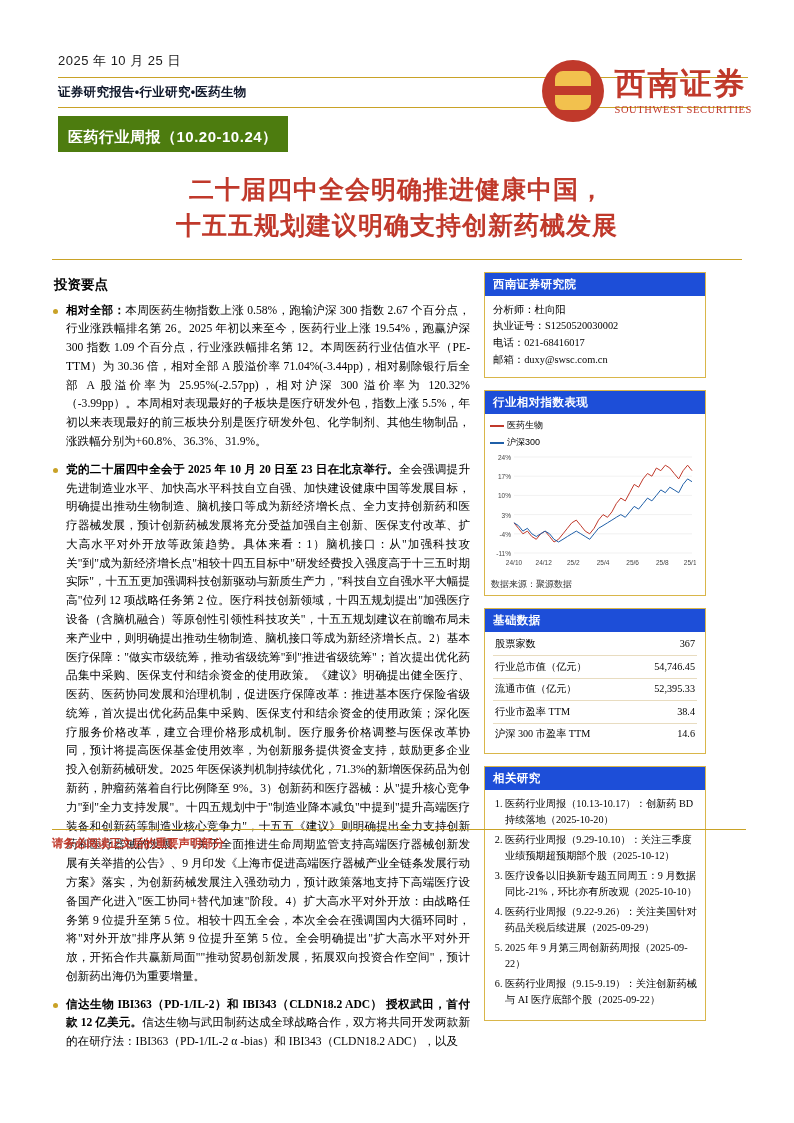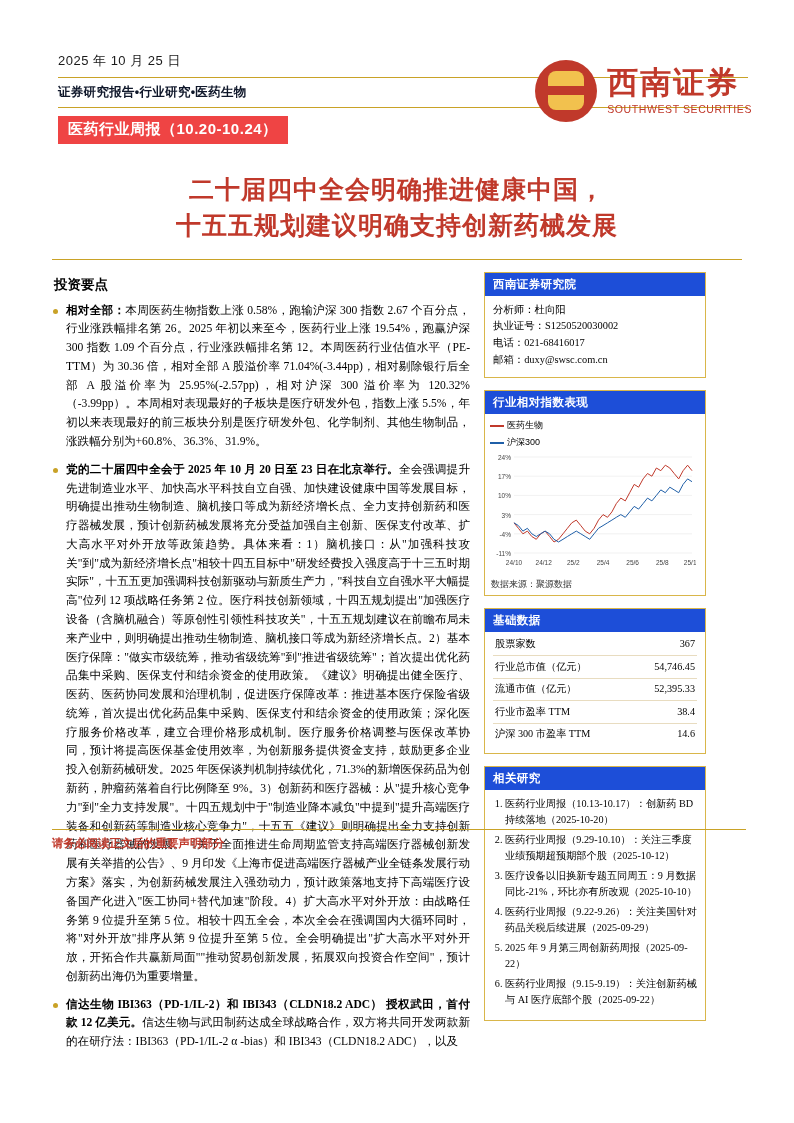--- a/index.html
+++ b/index.html
@@ -13,31 +13,31 @@
     overflow: hidden;
   }
   .page { position: relative; width: 794px; height: 879px; padding: 0; }
 
   
   .header { position: relative; padding: 52px 48px 0 58px; height: 150px; }
   .hdr-date { font-size: 13px; color: #1a1a1a; font-family: "Liberation Sans", sans-serif; letter-spacing: .5px; }
   .hdr-rule { width: 690px; height: 1px; background: #c9a227; margin: 7px 0 6px 0; }
   .hdr-sub { font-size: 12.5px; font-weight: bold; color: #0f172a; font-family: Liberation Sans, sans-serif; letter-spacing: .3px; }
   .hdr-rule2 { width: 690px; height: 1px; background: #c9a227; margin: 6px 0 8px 0; }
-  .hdr-title-band { display:inline-block; background: #ef4444; color:#fff; font-size: 15px; font-weight: bold;
-        padding: 4px 10px 5px 10px; font-family: "Liberation Sans", sans-serif; letter-spacing:.5px; }
+  .hdr-title-band { display:inline-block; background: #4d7c0f; color:#fff; font-size: 15px; font-weight: bold;
+        padding: 12px 10px 5px 10px; font-family: "Liberation Sans", sans-serif; letter-spacing:.5px; }
 
   
   .logo-wrap { position:absolute; right: 42px; top: 60px; display:flex; align-items:center; }
   .logo-mark { width: 62px; height: 62px; border-radius: 50%; background:#c0392b; position:relative; margin-right:10px; }
   .logo-mark:before{ content:""; position:absolute; left:13px; top:11px; width:36px; height:15px; background:#f2c14e; border-radius: 8px 8px 0 0;}
   .logo-mark:after{ content:""; position:absolute; left:13px; top:35px; width:36px; height:15px; background:#f2c14e; border-radius: 0 0 8px 8px;}
   .logo-bar{ position:absolute; left:13px; top:28px; width:36px; height:6px; background:#c0392b; z-index:2;}
   .logo-txt-cn { font-size: 31px; font-weight: bold; color:#c0392b; font-family:"Liberation Sans", sans-serif; letter-spacing: 2px; line-height: 1; }
-  .logo-txt-en { font-size: 10.5px; color:#c0392b; font-family:Liberation Sans, sans-serif; letter-spacing: .6px; margin-top:5px;}
+  .logo-txt-en { font-size: 10.5px; color:#c0392b; font-family:Liberation Serif, serif; letter-spacing: .6px; margin-top:5px;}
 
   
   .main-title { text-align:center; margin: 22px 0 6px 0; }
   .main-title div { font-size: 25px; font-weight: bold; color:#c0392b; line-height: 1.45; letter-spacing: 1px;
        font-family: "Liberation Serif", serif; }
 
   .gold-sep { width: 690px; height: 1px; background:#c9a227; margin: 14px auto 0 auto; }
 
   
   .cols { display:flex; padding: 12px 48px 0 52px; }

